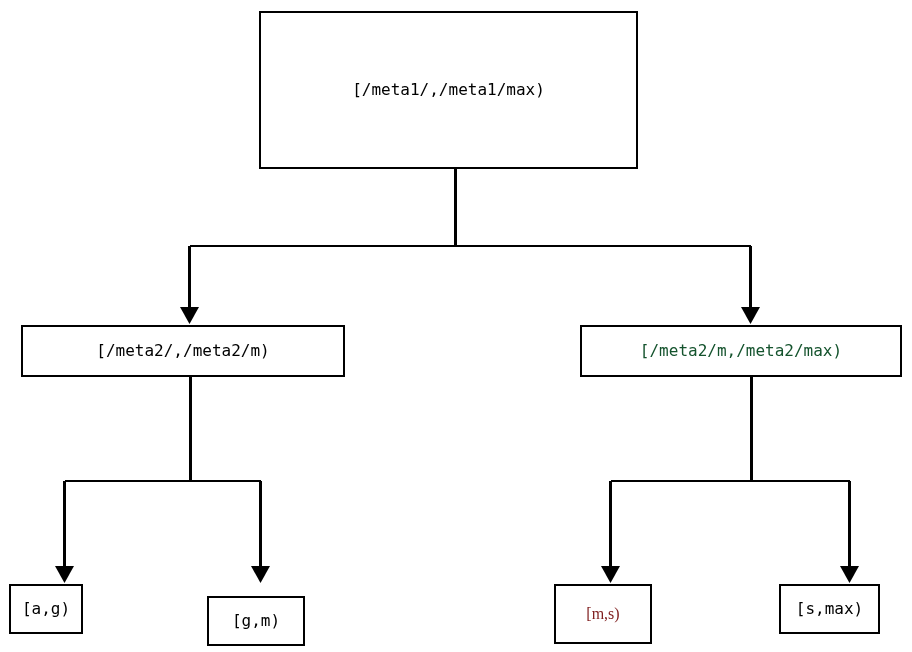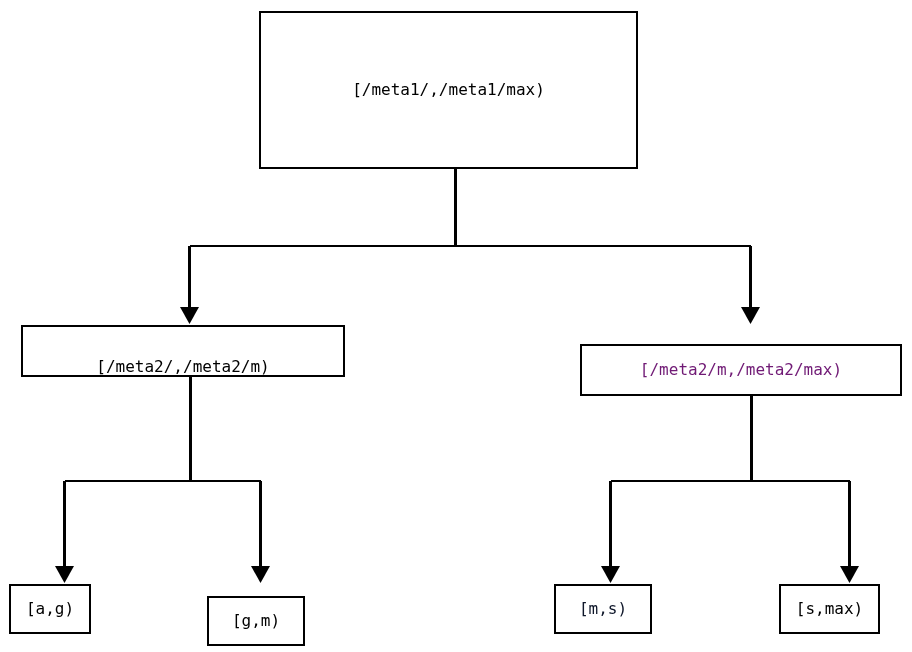--- a/index.html
+++ b/index.html
@@ -73,37 +73,37 @@
       <polygon points="251,566 270,566 260.5,583"></polygon>
       <polygon points="601,566 620,566 610.5,583"></polygon>
       <polygon points="840,566 859,566 849.5,583"></polygon>
     </g>
   </svg>
 
   <div class="node" id="n-root" style="left: 259px; top: 11px; width: 379px; height: 158px; border-color: rgb(0, 0, 0); color: rgb(0, 0, 0);">
     <span class="node-label">[/meta1/,/meta1/max)</span>
   </div>
 
-  <div class="node" id="n-mid-left" style="left: 21px; top: 325px; width: 324px; height: 52px; border-color: rgb(0, 0, 0); color: rgb(0, 0, 0); align-items: flex-end;">
+  <div class="node" id="n-mid-left" style="left: 21px; top: 325px; width: 324px; height: 52px; border-color: rgb(0, 0, 0); color: rgb(0, 0, 0);">
     <span class="node-label">[/meta2/,/meta2/m)</span>
   </div>
 
-  <div class="node" id="n-mid-right" style="left: 580px; top: 344px; width: 322px; height: 52px; border-color: rgb(0, 0, 0); color: #701a75;">
+  <div class="node" id="n-mid-right" style="left: 580px; top: 325px; width: 322px; height: 52px; border-color: rgb(0, 0, 0); color: #14532d;">
     <span class="node-label">[/meta2/m,/meta2/max)</span>
   </div>
 
-  <div class="node" id="n-leaf-1" style="left: 9px; top: 584px; width: 82px; height: 50px; border-color: rgb(0, 0, 0); color: rgb(0, 0, 0);">
+  <div class="node" id="n-leaf-1" style="left: 9px; top: 584px; width: 74px; height: 50px; border-color: rgb(0, 0, 0); color: rgb(0, 0, 0);">
     <span class="node-label">[a,g)</span>
   </div>
 
   <div class="node" id="n-leaf-2" style="left: 207px; top: 584px; width: 98px; height: 50px; border-color: rgb(0, 0, 0); color: rgb(0, 0, 0); margin-top: 12px;">
     <span class="node-label">[g,m)</span>
   </div>
 
-  <div class="node" id="n-leaf-3" style="left: 554px; top: 584px; width: 98px; height: 50px; border-color: rgb(0, 0, 0); color: #0f172a;">
+  <div class="node" id="n-leaf-3" style="left: 554px; top: 584px; width: 98px; height: 60px; border-color: rgb(0, 0, 0); color: #7f1d1d; font-family: Liberation Serif, serif;">
     <span class="node-label">[m,s)</span>
   </div>
 
   <div class="node" id="n-leaf-4" style="left: 779px; top: 584px; width: 101px; height: 50px; border-color: rgb(0, 0, 0); color: rgb(0, 0, 0);">
     <span class="node-label">[s,max)</span>
   </div>
 
 </div>
 
 </body></html>

